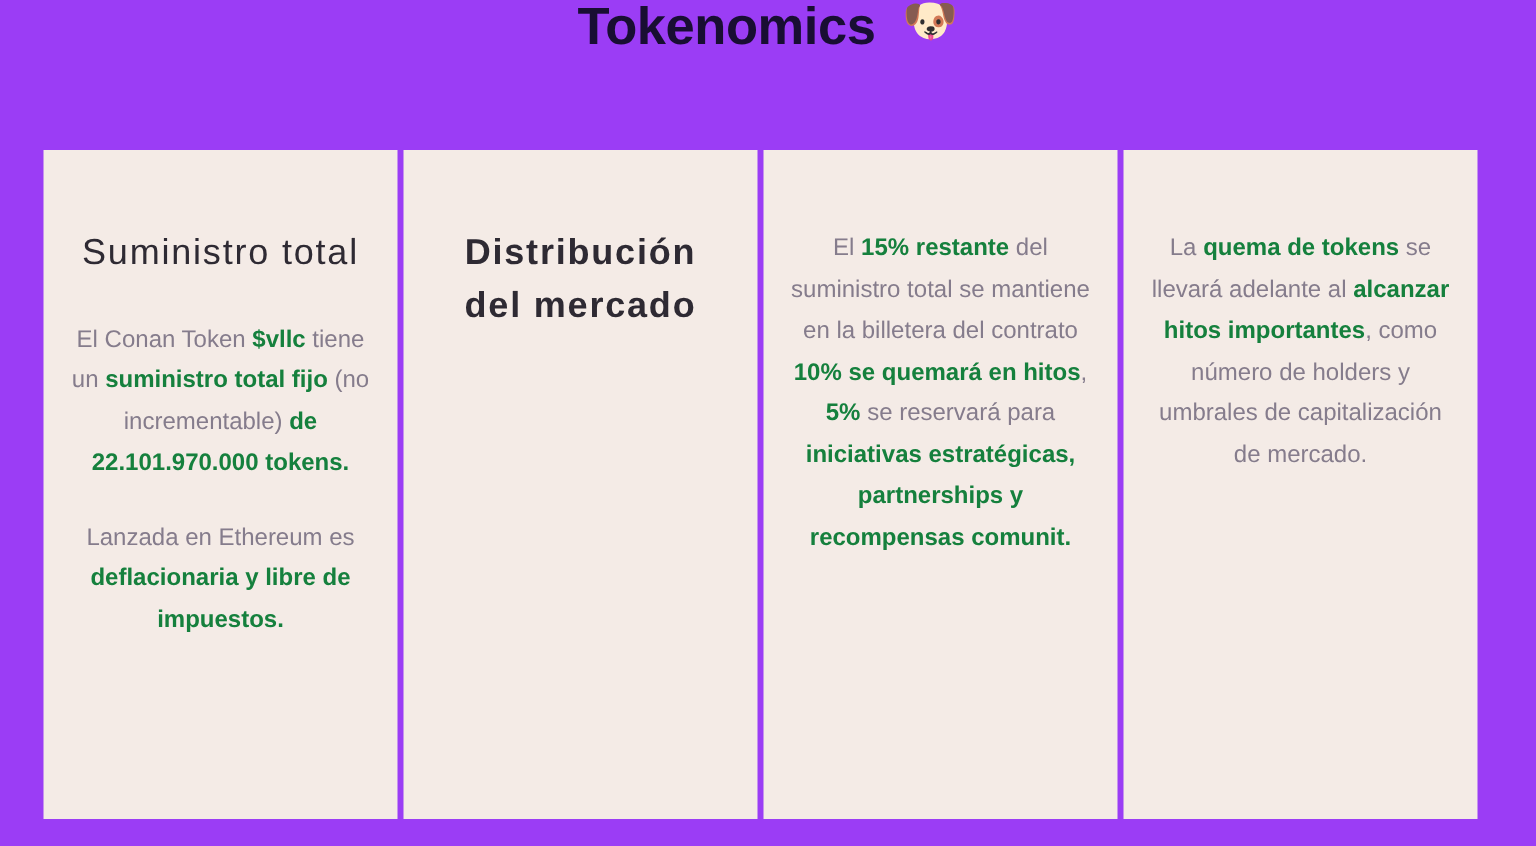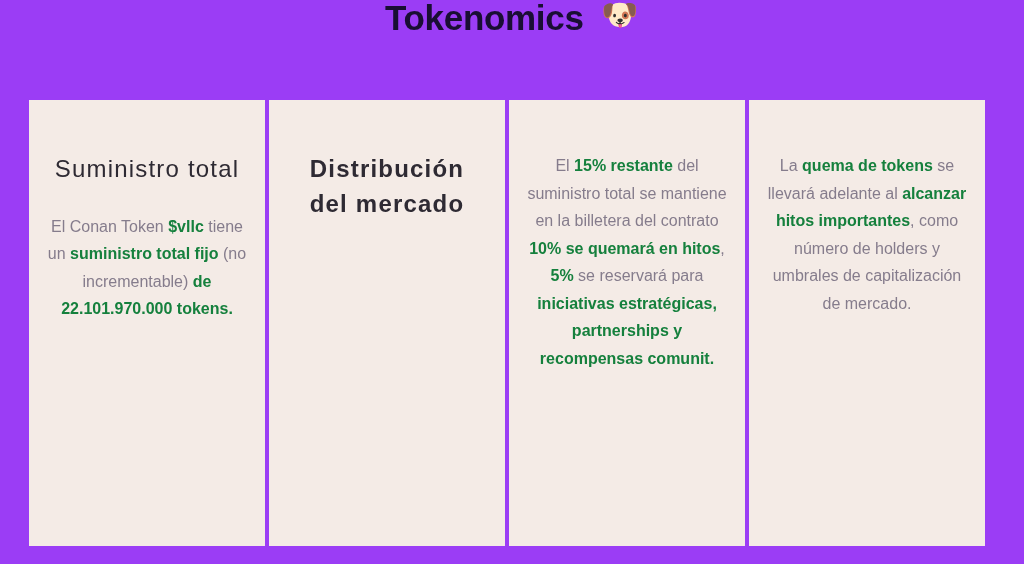--- a/index.html
+++ b/index.html
@@ -93,20 +93,21 @@
     <h1 class="page-title">Tokenomics</h1>
     <span class="title-emoji">🐶</span>
   </div>
 
   <div class="cards">
 
     <div class="card card-1">
       <h2 class="card-heading">Suministro total</h2>
       <div class="card-content">
           <p class="card-body"><span>El Conan Token </span><b>$vllc</b><span> tiene un </span><b>suministro total fijo</b><span> (no incrementable) </span><b>de 22.101.970.000 tokens.</b></p>
+          <p class="card-body"><span>Lanzada en Ethereum es </span><b>deflacionaria y libre de impuestos.</b></p>
         </div>
     </div>
 
     <div class="card card-2">
       <h2 class="card-heading">Distribución del mercado</h2>
     </div>
 
     <div class="card card-3">
       <div class="card-content">
           <p class="card-body"><span>El </span><b>15% restante</b><span> del suministro total se mantiene en la billetera del contrato </span><b>10% se quemará en hitos</b><span>, </span><b>5%</b><span> se reservará para </span><b>iniciativas estratégicas, partnerships y recompensas comunit.</b></p>

